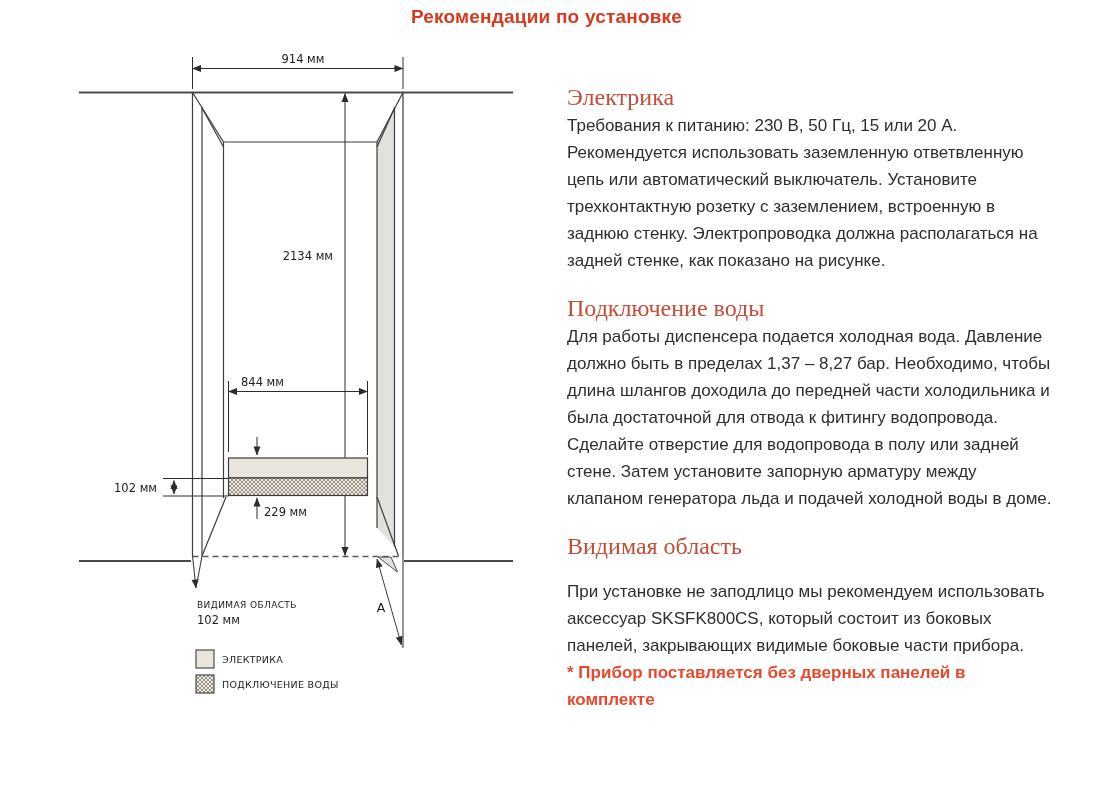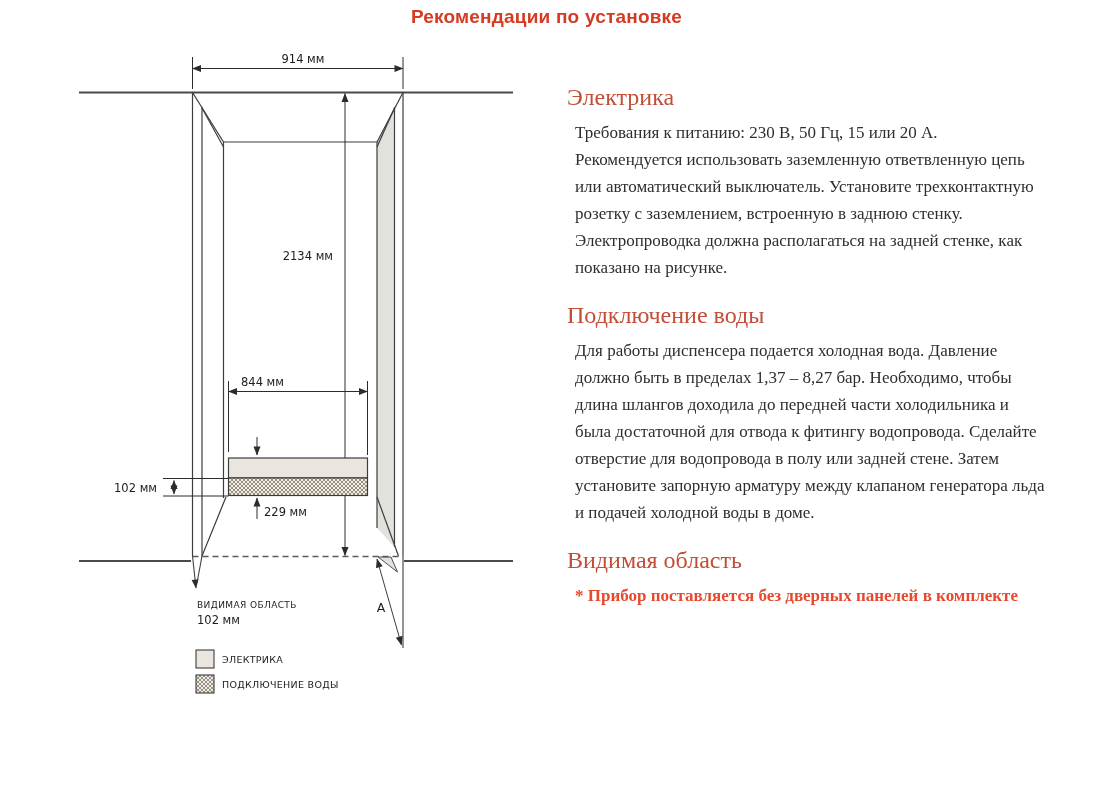--- a/index.html
+++ b/index.html
@@ -14,21 +14,21 @@
   .diagram-wrap{position:absolute;left:60px;top:40px;width:485px;height:680px;}
   .col{
     position:absolute;left:567px;top:83px;width:486px;color:#2c2e30;
   }
   .col h2{
     font-family:"Liberation Serif","DejaVu Serif",serif;
     font-weight:normal;font-size:24px;line-height:28px;
     color:#c24e38;margin:20px 0 1px 0;
   }
   .col section:first-child h2{margin-top:0;}
-  .col p{font-size:17px;line-height:27px;margin:8px;font-family:Liberation Serif, serif;}
+  .col p{font-size:17px;line-height:27px;margin:0;}
   .col p.p-follow{margin-top:18px;}
   .footnote{
     margin-top:24px;font-size:17px;line-height:25px;
     font-weight:bold;color:#e6492e;
   }
   svg text{font-family:"DejaVu Sans","Liberation Sans",sans-serif;fill:#1c1c1c;}
   .dim-text{font-size:11.5px;}
   .tiny-caps{font-size:9px;letter-spacing:.4px;}
   .legend-text{font-size:9.5px;letter-spacing:.3px;}
   .a-label{font-size:12.5px;}
@@ -136,15 +136,16 @@
   <section>
     <h2>Электрика</h2>
     <p>Требования к питанию: 230 В, 50 Гц, 15 или 20 А. Рекомендуется использовать заземленную ответвленную цепь или автоматический выключатель. Установите трехконтактную розетку с заземлением, встроенную в заднюю стенку. Электропроводка должна располагаться на задней стенке, как показано на рисунке.</p>
   </section>
   <section>
     <h2>Подключение воды</h2>
     <p>Для работы диспенсера подается холодная вода. Давление должно быть в пределах 1,37 – 8,27 бар. Необходимо, чтобы длина шлангов доходила до передней части холодильника и была достаточной для отвода к фитингу водопровода. Сделайте отверстие для водопровода в полу или задней стене. Затем установите запорную арматуру между клапаном генератора льда и подачей холодной воды в доме.</p>
   </section>
   <section>
     <h2>Видимая область</h2>
+    <p class="p-follow">При установке не заподлицо мы рекомендуем использовать аксессуар SKSFK800CS, который состоит из боковых панелей, закрывающих видимые боковые части прибора.</p>
   </section>
   <p class="footnote">* Прибор поставляется без дверных панелей в комплекте</p>
 </div>
 
 </body></html>

